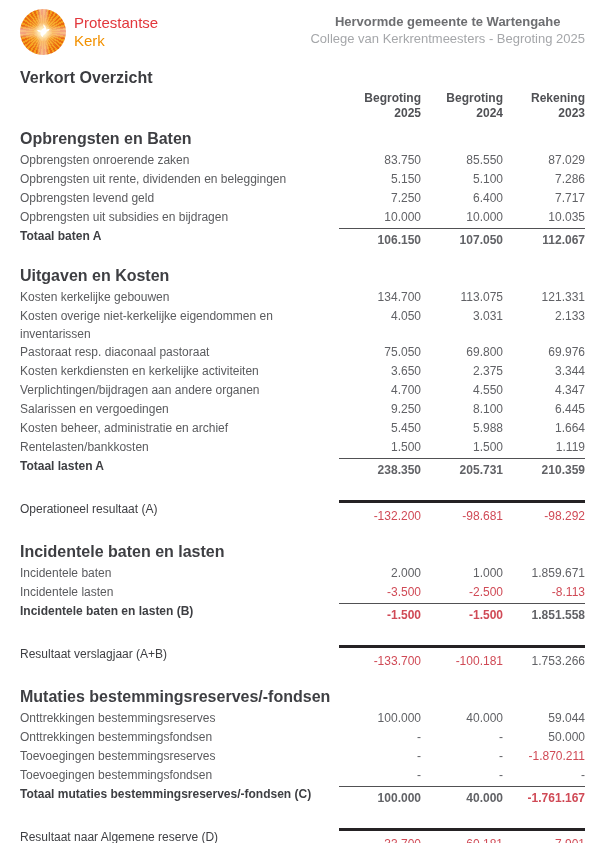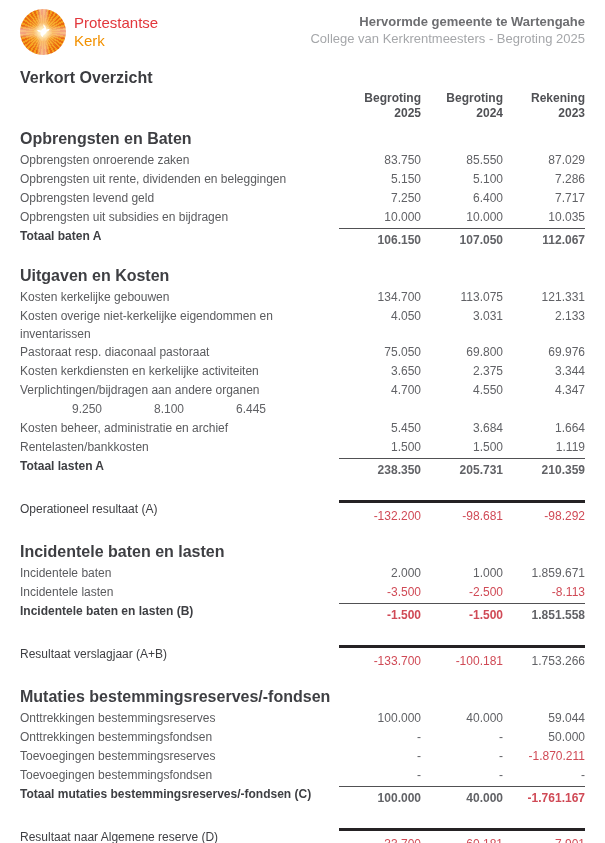--- a/index.html
+++ b/index.html
@@ -23,21 +23,21 @@
       linear-gradient(to right, rgba(255,255,255,0) 36%, rgba(252,215,235,0.55) 45%,
         rgba(252,215,235,0.55) 55%, rgba(255,255,255,0) 64%),
       linear-gradient(to bottom, rgba(255,255,255,0) 36%, rgba(252,215,235,0.55) 45%,
         rgba(252,215,235,0.55) 55%, rgba(255,255,255,0) 64%),
       repeating-conic-gradient(#f5a11c 0deg 5deg, #e9680e 5deg 10deg);
     display:flex;align-items:center;justify-content:center;
   }
   .brand-name{font-size:15px;line-height:18px;font-weight:400;}
   .brand-name .l1{display:block;}
   .brand-name .l2{display:block;}
-  .header-right{text-align:right;padding-top:4px;margin-left:31px;}
+  .header-right{text-align:center;padding-top:4px;margin-left:31px;}
   .org-name{font-size:13px;font-weight:bold;color:#6d6e71;line-height:17px;}
   .org-sub{font-size:13px;color:#a5a7aa;line-height:17px;}
 
   
   .page-title{font-size:16px;font-weight:bold;color:#3b3c40;margin-top:14px;}
 
   
   .tbl{margin-top:4px;}
   .cols{display:flex;align-items:center;}
   .cols .lbl{flex:1;}
@@ -154,28 +154,29 @@
           <div class="cell">2.375</div>
           <div class="cell">3.344</div>
         </div>
         <div class="row">
           <div class="lbl">Verplichtingen/bijdragen aan andere organen</div>
           <div class="cell">4.700</div>
           <div class="cell">4.550</div>
           <div class="cell">4.347</div>
         </div>
         <div class="row">
+          <div class="lbl">Salarissen en vergoedingen</div>
           <div class="cell">9.250</div>
           <div class="cell">8.100</div>
           <div class="cell">6.445</div>
         </div>
         <div class="row">
           <div class="lbl">Kosten beheer, administratie en archief</div>
           <div class="cell">5.450</div>
-          <div class="cell">3.684</div>
+          <div class="cell">5.988</div>
           <div class="cell">1.664</div>
         </div>
         <div class="row">
           <div class="lbl">Rentelasten/bankkosten</div>
           <div class="cell">1.500</div>
           <div class="cell">1.500</div>
           <div class="cell">1.119</div>
         </div>
         <div class="row total">
           <div class="lbl">Totaal lasten A</div>

